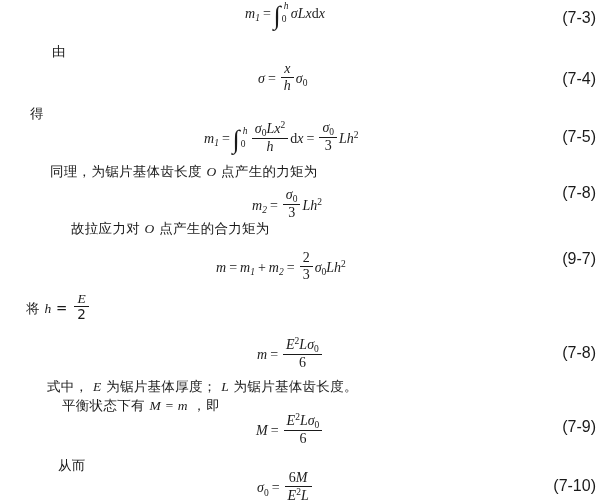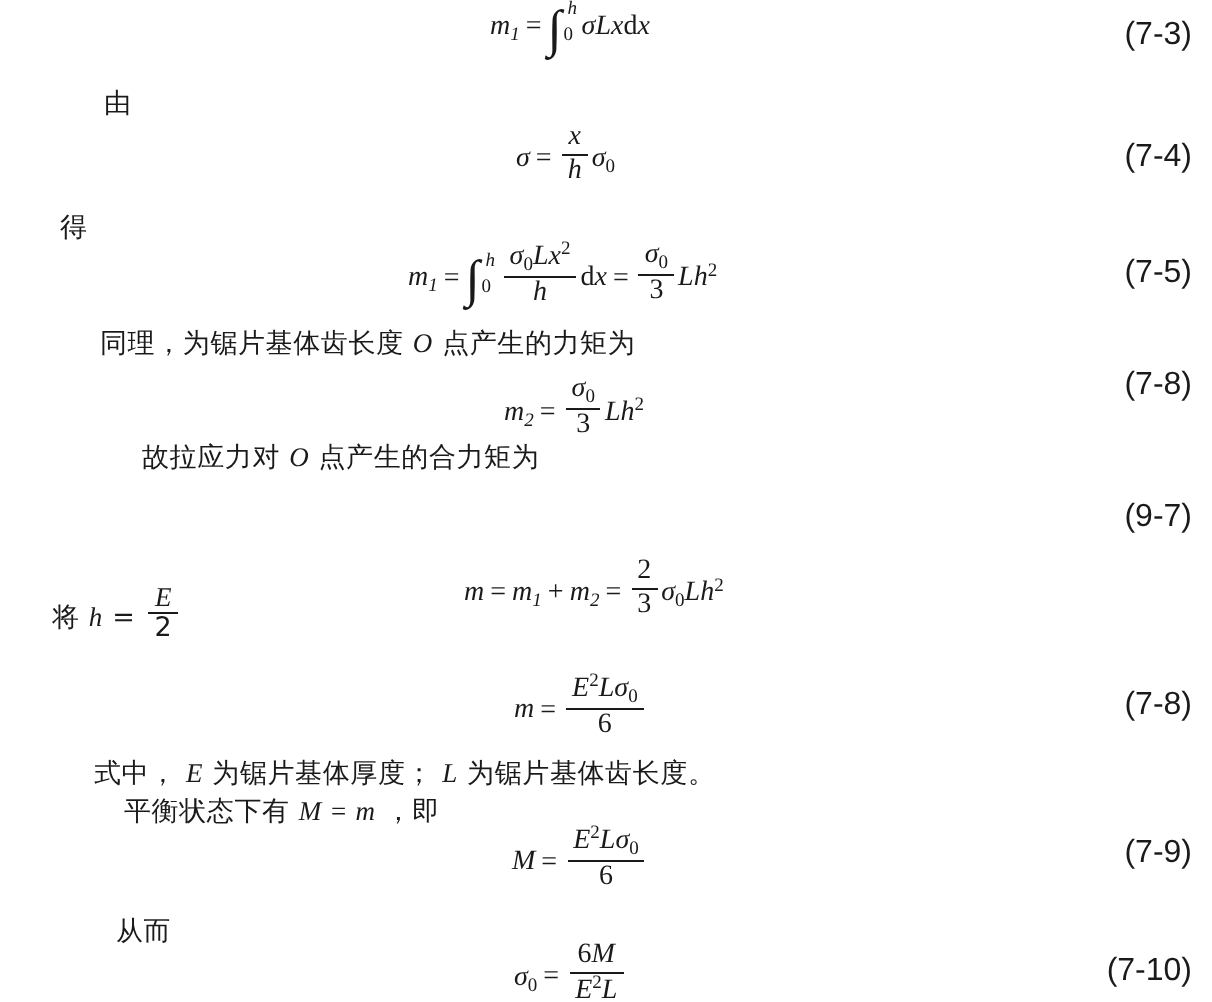--- a/index.html
+++ b/index.html
@@ -117,21 +117,21 @@
     <span class="it">m</span><span class="sub">2</span><span class="op">=</span><span class="frac"><span class="num"><span class="it">σ</span><span class="subn">0</span></span><span class="den">3</span></span><span class="it">L</span><span class="it">h</span><span class="sup">2</span>
   </div>
   <div class="tag" style="top:184px;">(7-8)</div>
 
   <div class="txt" style="left:31px; top:220px;margin-left:40px;">
     <span>故拉应力对</span>
     <i>O</i>
     <span>点产生的合力矩为</span>
   </div>
 
-  <div class="eq" style="left:232px; top:253px;margin-top:28px;">
+  <div class="eq" style="left:216px; top:253px;">
     <span class="it">m</span><span class="op">=</span><span class="it">m</span><span class="sub">1</span><span class="op">+</span><span class="it">m</span><span class="sub">2</span><span class="op">=</span><span class="frac"><span class="num">2</span><span class="den">3</span></span><span class="it">σ</span><span class="subn">0</span><span class="it">L</span><span class="it">h</span><span class="sup">2</span>
   </div>
   <div class="tag" style="top:250px;">(9-7)</div>
 
   <div class="txt" style="left:26px; top:294px;">
     <span>将</span>
     <i>h</i>
     <span>=</span>
     <span class="frac"><span class="num mi">E</span><span class="den">2</span></span>
   </div>

